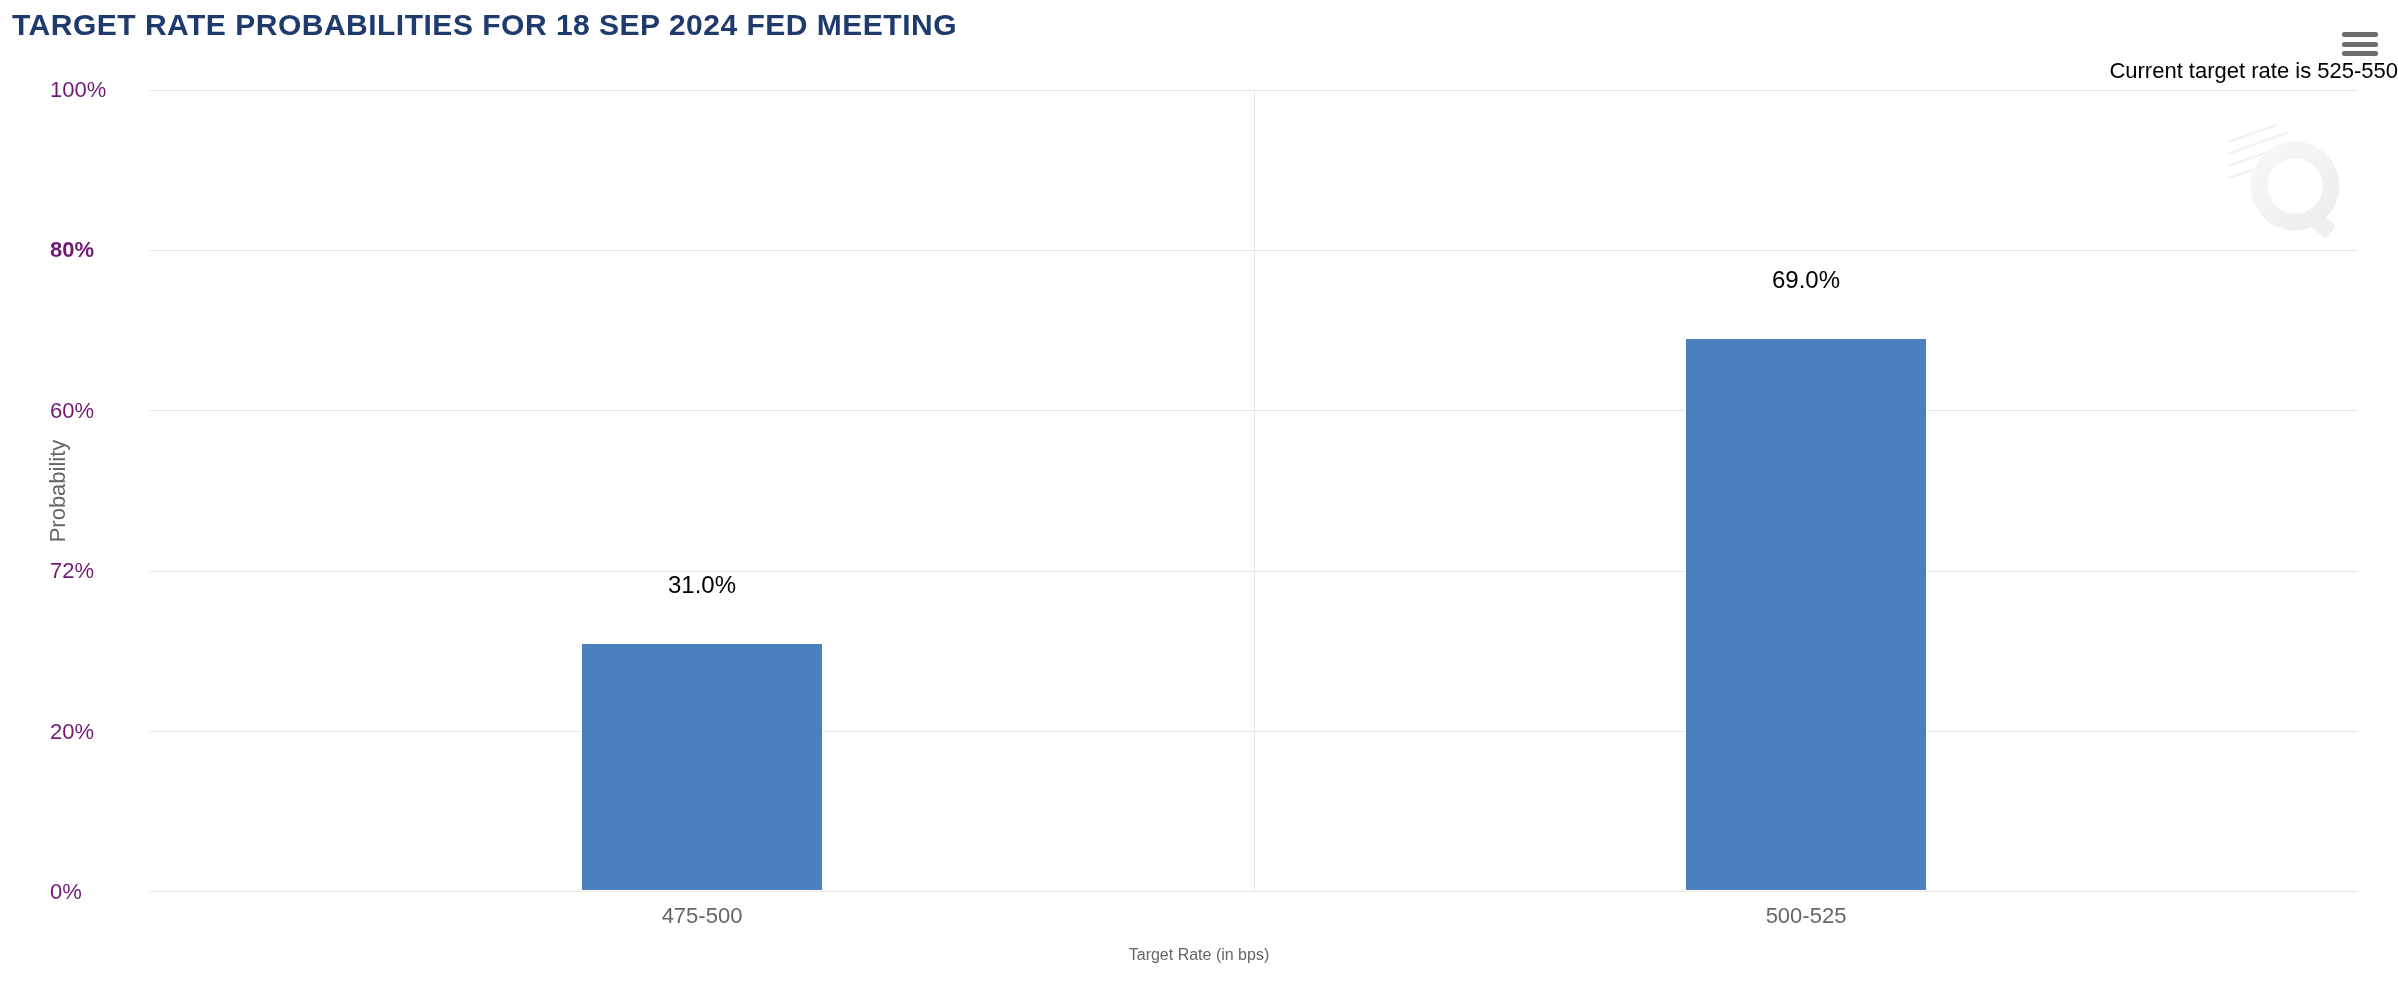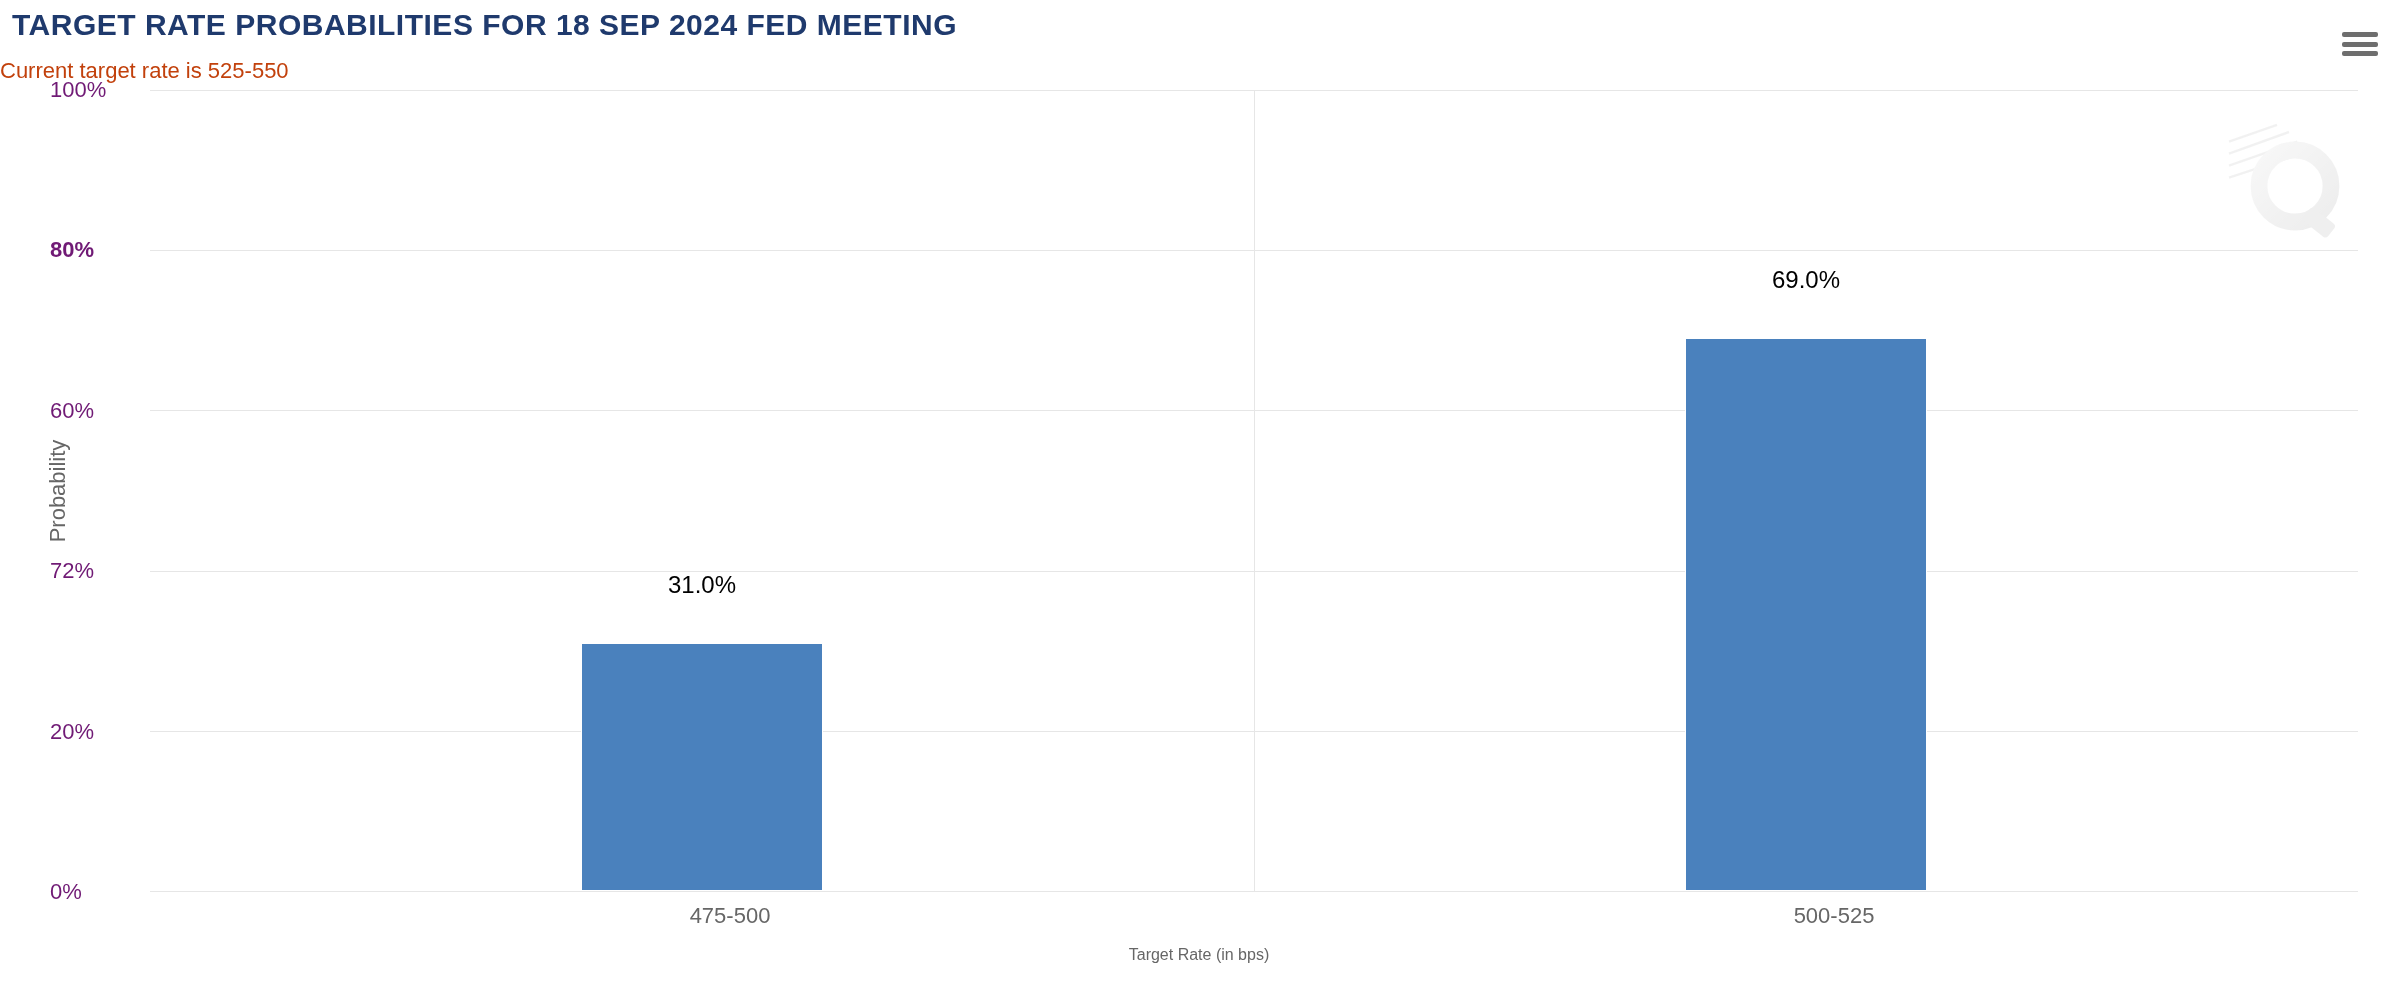--- a/index.html
+++ b/index.html
@@ -40,23 +40,23 @@
   .menu-btn div {
     height: 5px;
     background: #6e6e6e;
     border-radius: 2px;
   }
   .subtitle {
     position: absolute;
     left: 0;
     right: 0;
     top: 58px;
-    text-align: left;
-    font-size: 22px;
-    color: #c2410c;
+    text-align: right;
+    font-size: 22px;
+    color: #000000;
   }
   .plot {
     position: absolute;
     left: 50px;   
     right: 40px;
     top: 90px;
     bottom: 90px; 
   }
   .plot-inner {
     position: absolute;
@@ -114,21 +114,20 @@
     padding-bottom: 8px;
   }
   .x-tick {
     position: absolute;
     top: 100%;
     transform: translateX(-50%);
     padding-top: 12px;
     font-size: 22px;
     color: #666666;
     white-space: nowrap;
-    margin-left: 28px;
   }
   .x-axis-title {
     position: absolute;
     left: 0;
     right: 0;
     bottom: 18px;
     text-align: center;
     font-size: 16px;
     color: #666666;
   }

